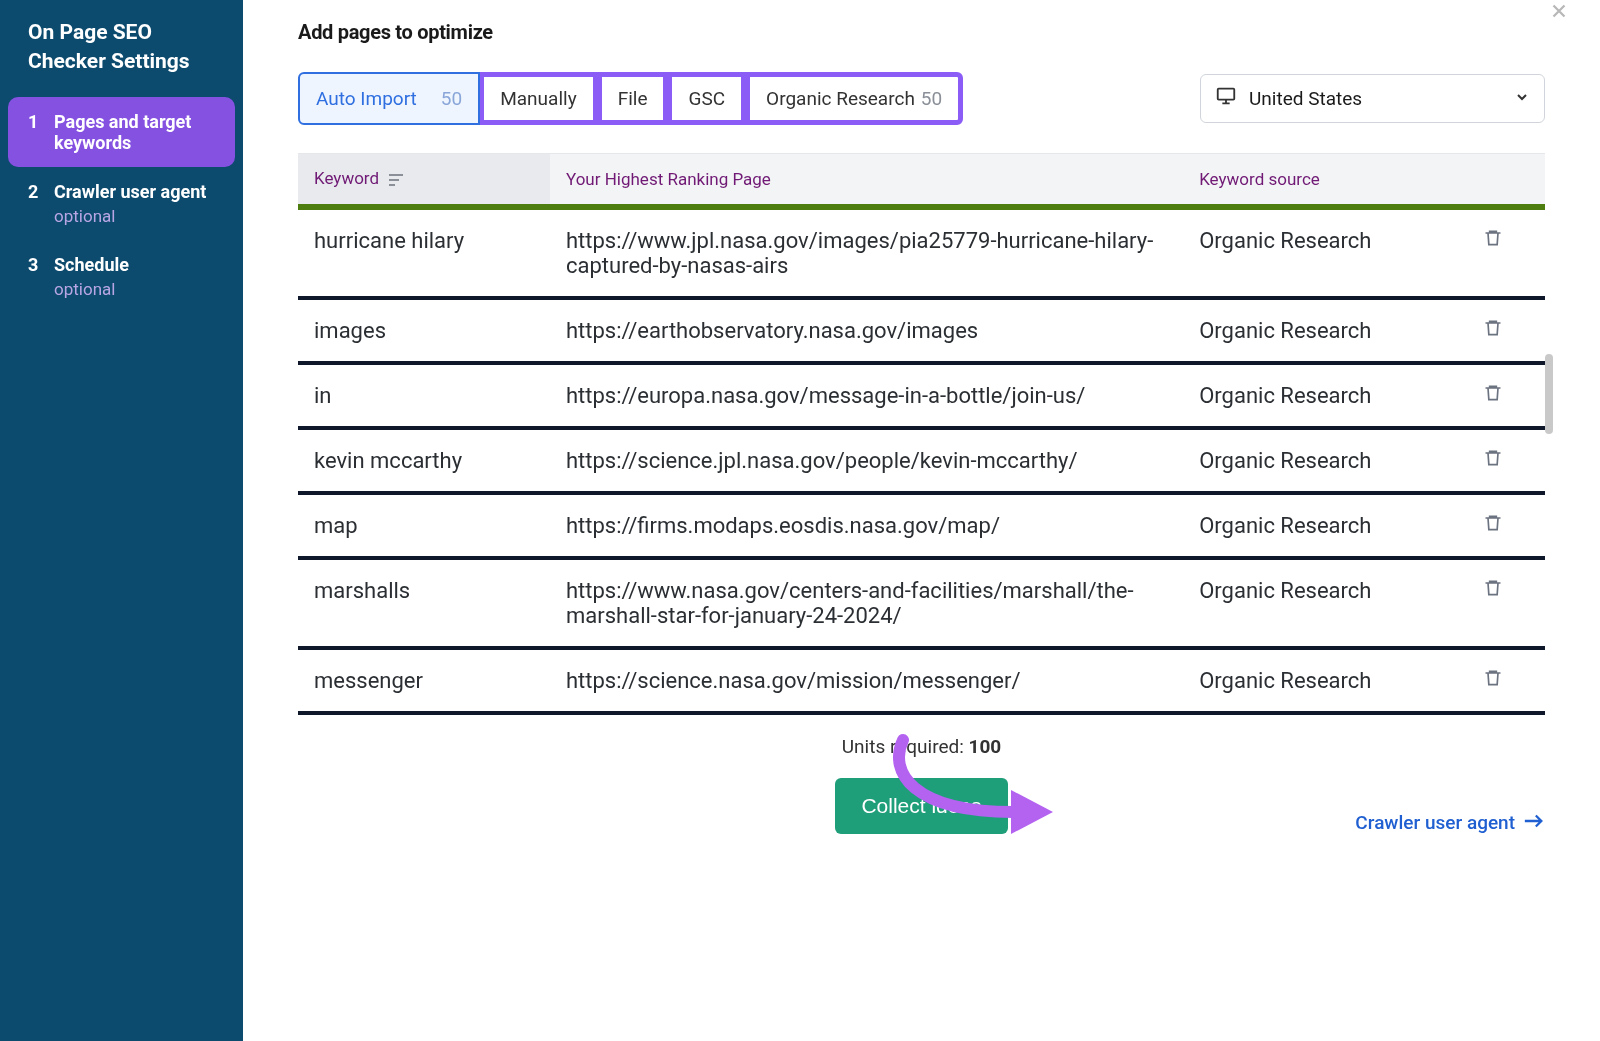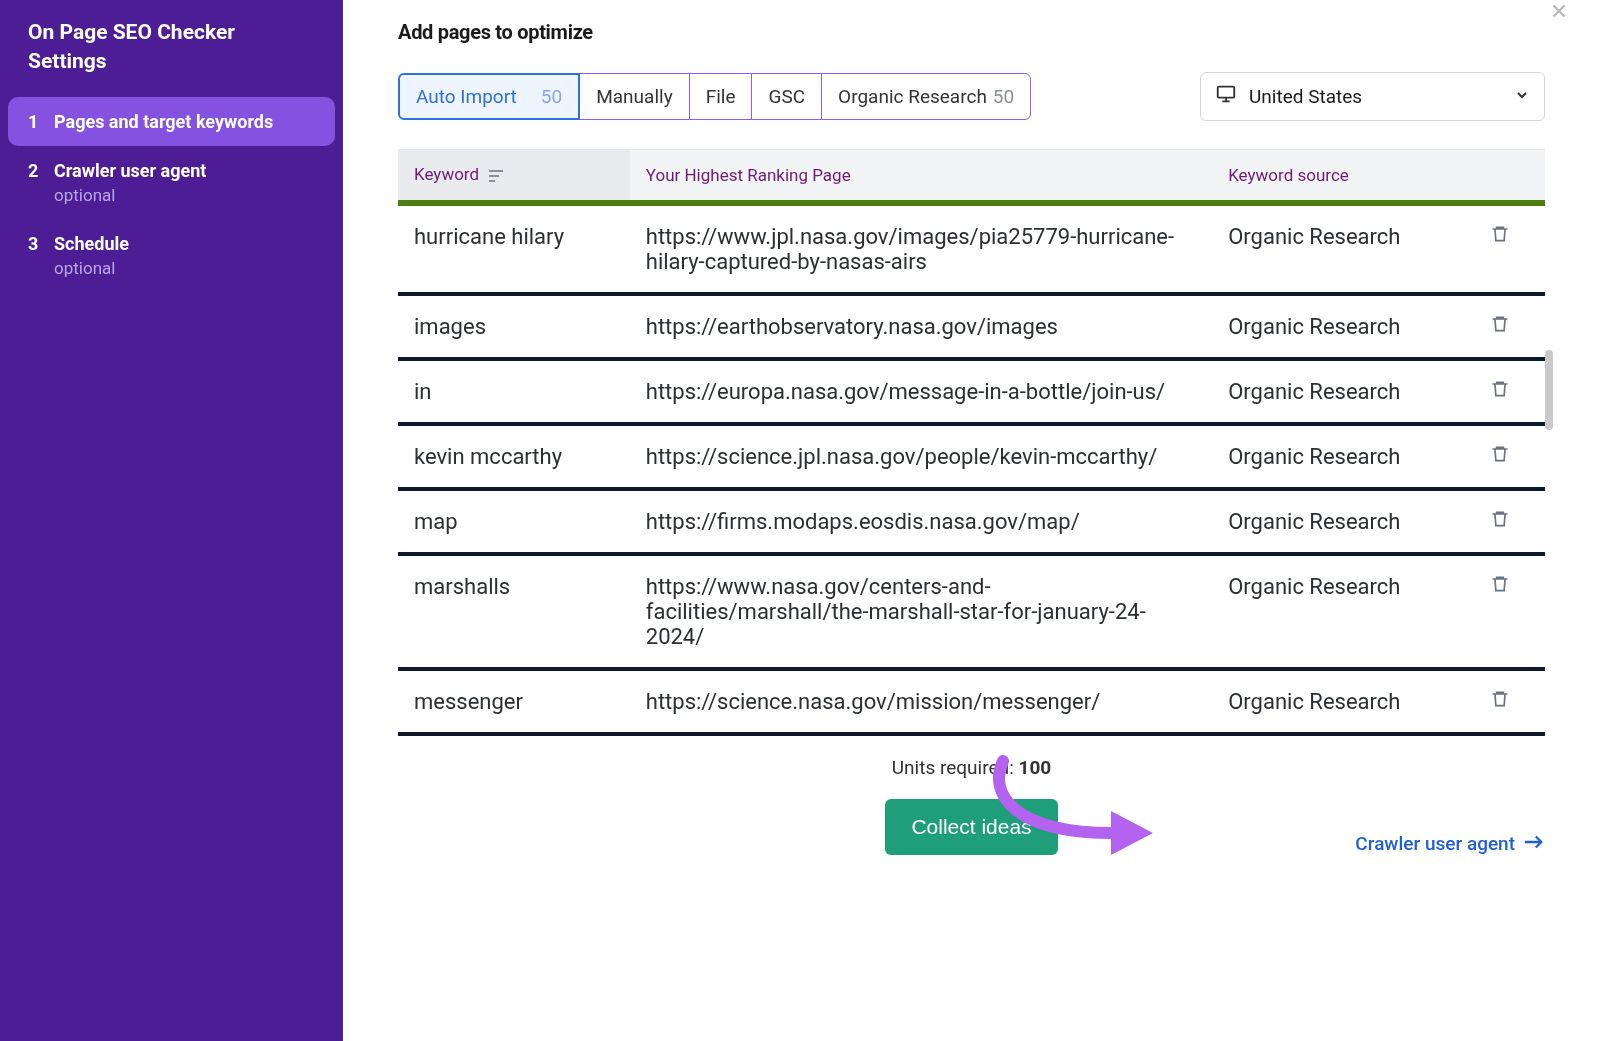--- a/index.html
+++ b/index.html
@@ -6,22 +6,22 @@
   body {
     font-family: -apple-system, BlinkMacSystemFont, "Segoe UI", Roboto, Helvetica, Arial, sans-serif;
     background: #fff;
     width: 1600px;
     height: 1041px;
     overflow: hidden;
     display: flex;
     color: #1a1a1a;
   }
   .sidebar {
-    width: 343px;
-    background: #4c1d95;
+    width: 243px;
+    background: #0c4a6e;
     color: #fff;
     padding-top: 18px;
     padding-bottom: 12px;
     flex-shrink: 0;
   }
   .sidebar-title {
     font-weight: 700;
     font-size: 21px;
     line-height: 1.4;
     padding: 0 28px 20px 28px;
@@ -73,21 +73,21 @@
     display: flex;
     justify-content: space-between;
     align-items: center;
     margin-bottom: 28px;
   }
   .tab-group {
     display: flex;
     border-radius: 6px;
   }
   .tab {
-    border: 1px solid #8b5cf6;
+    border: 5px solid #8b5cf6;
     padding: 10px 16px;
     font-size: 19px;
     color: #333;
     background: #fff;
     cursor: pointer;
     display: flex;
     align-items: center;
     gap: 6px;
     margin-left: -1px;
   }

